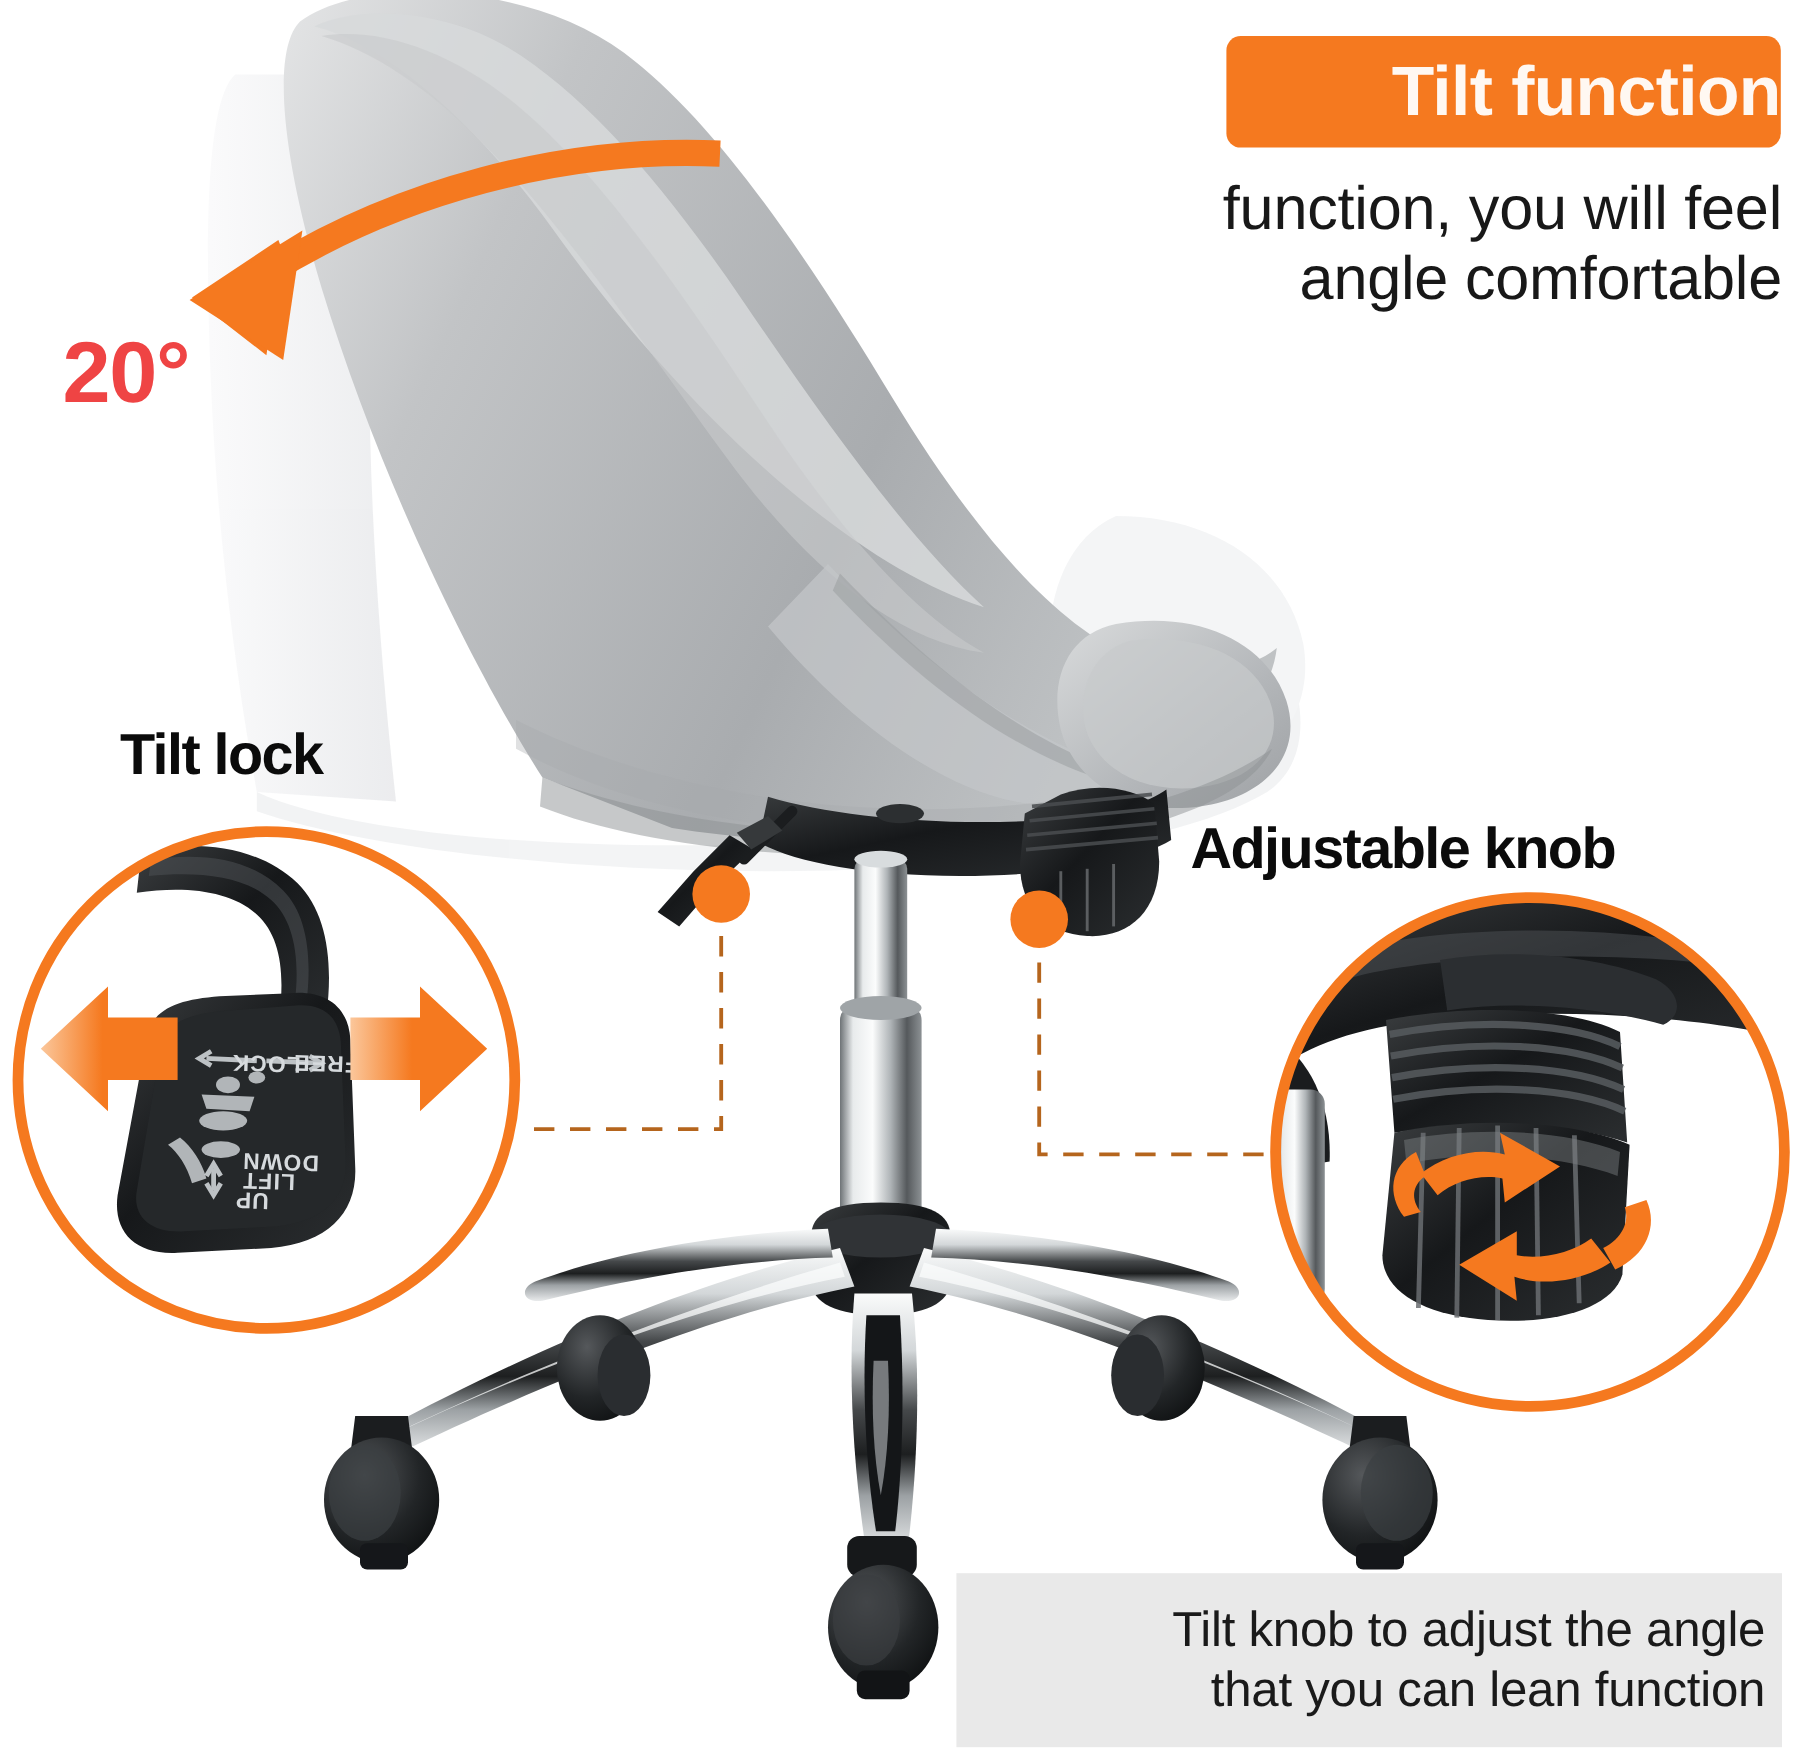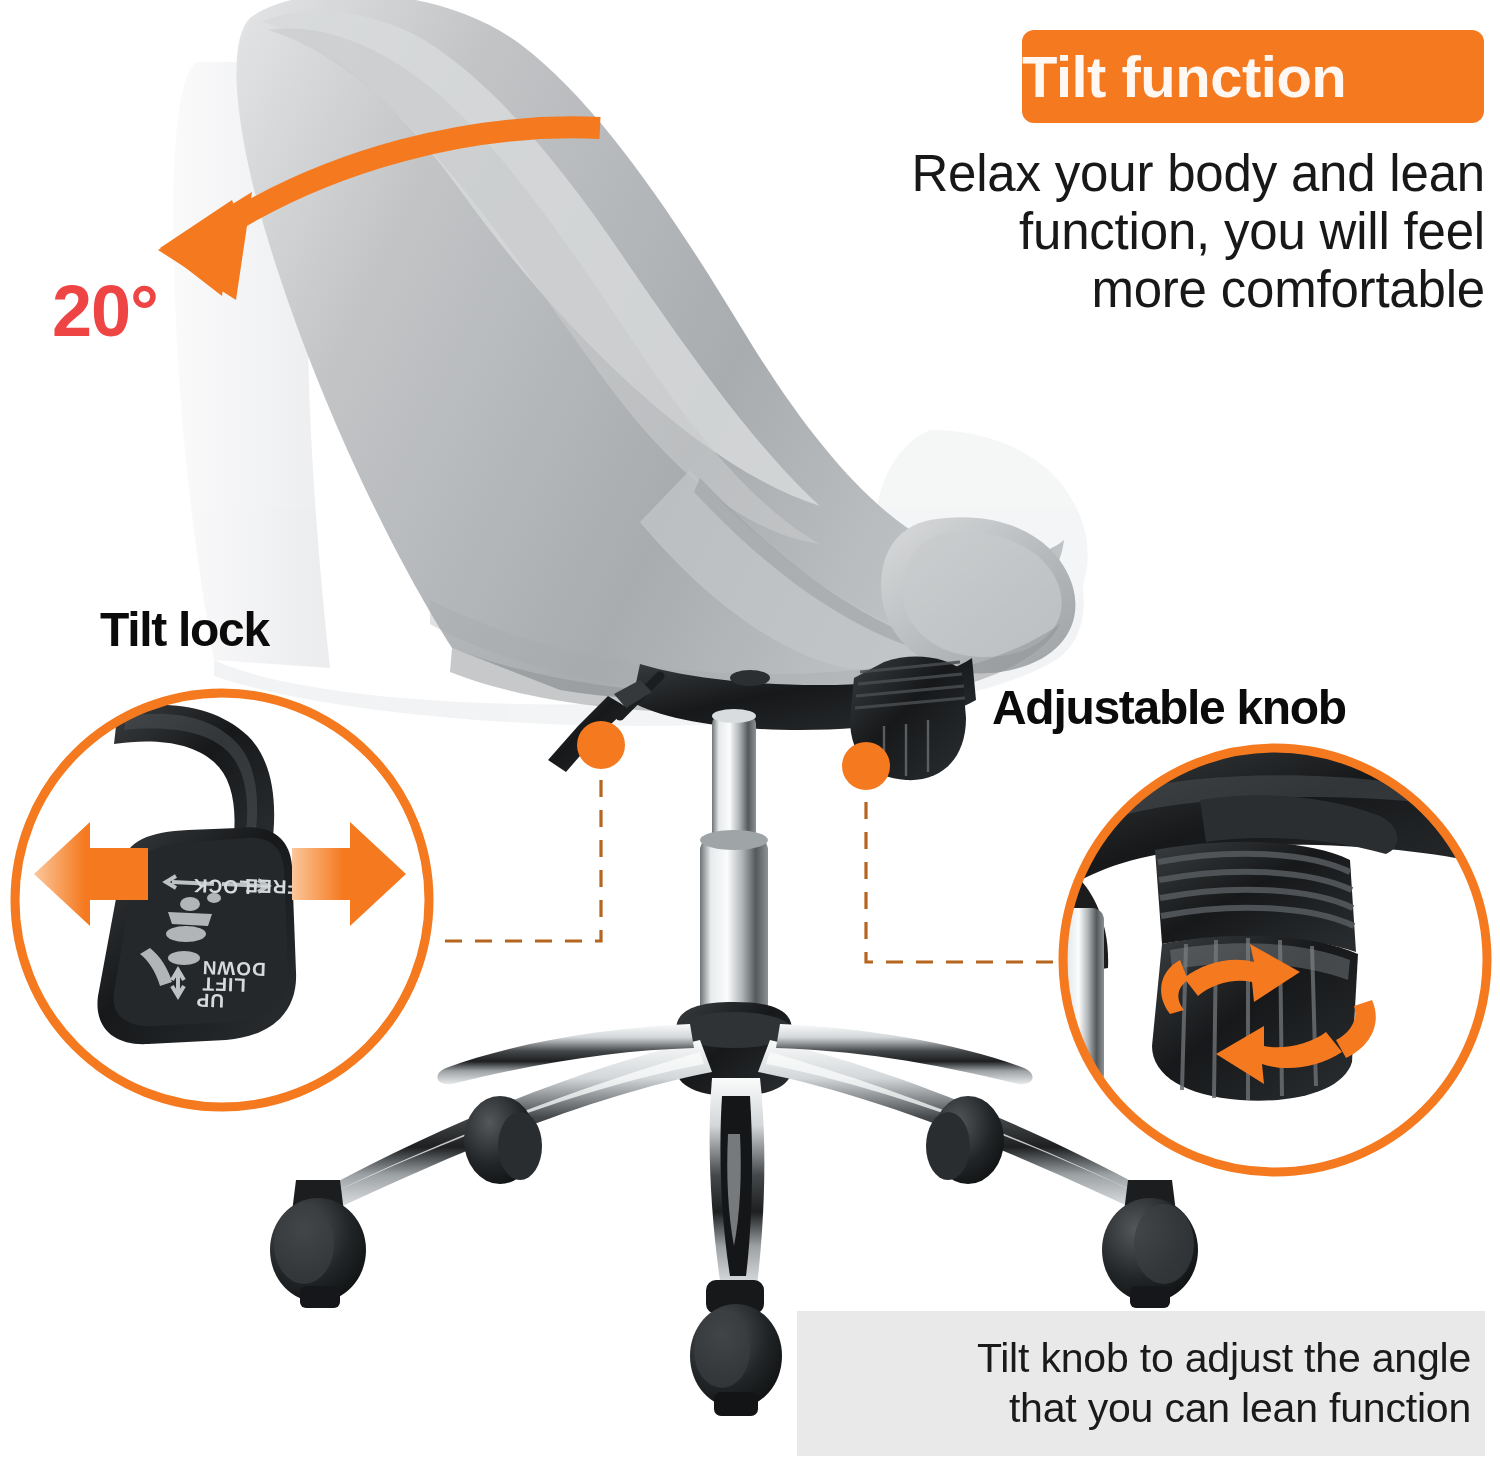--- a/index.html
+++ b/index.html
@@ -10,21 +10,21 @@
     background:#ffffff;
     overflow:hidden;
   }
   .abs{position:absolute;}
 
   
   #badge{
     left:1022px;top:30px;width:462px;height:93px;
     background:#F5791F;
     border-radius:12px;
-    display:flex;align-items:center;justify-content:flex-start;
+    display:flex;align-items:center;justify-content:flex-end;
     box-sizing:border-box;
   }
   #badge-label{
     color:#FFF8F2;
     font-size:58px;
     font-weight:700;
     letter-spacing:-0.5px;
     line-height:1;
     white-space:nowrap;
   }
@@ -397,23 +397,22 @@
 
       <circle cx="1275" cy="960" r="212" fill="none" stroke="#F5791F" stroke-width="9"></circle>
     </g>
   </svg>
 
   <div id="badge" class="abs">
     <span id="badge-label">Tilt function</span>
   </div>
 
   <div id="tilt-desc" class="abs">
-    <div>Relax your body and lean</div>
     <div>function, you will feel</div>
-    <div>more comfortable</div>
+    <div>angle comfortable</div>
   </div>
 
   <div id="angle-label" class="abs">20°</div>
 
   <div id="tilt-lock-heading" class="abs feature-heading">Tilt lock</div>
 
   <div id="adjustable-knob-heading" class="abs feature-heading">Adjustable knob</div>
 
   <div id="bottom-caption" class="abs">
     <div>Tilt knob to adjust the angle</div>

